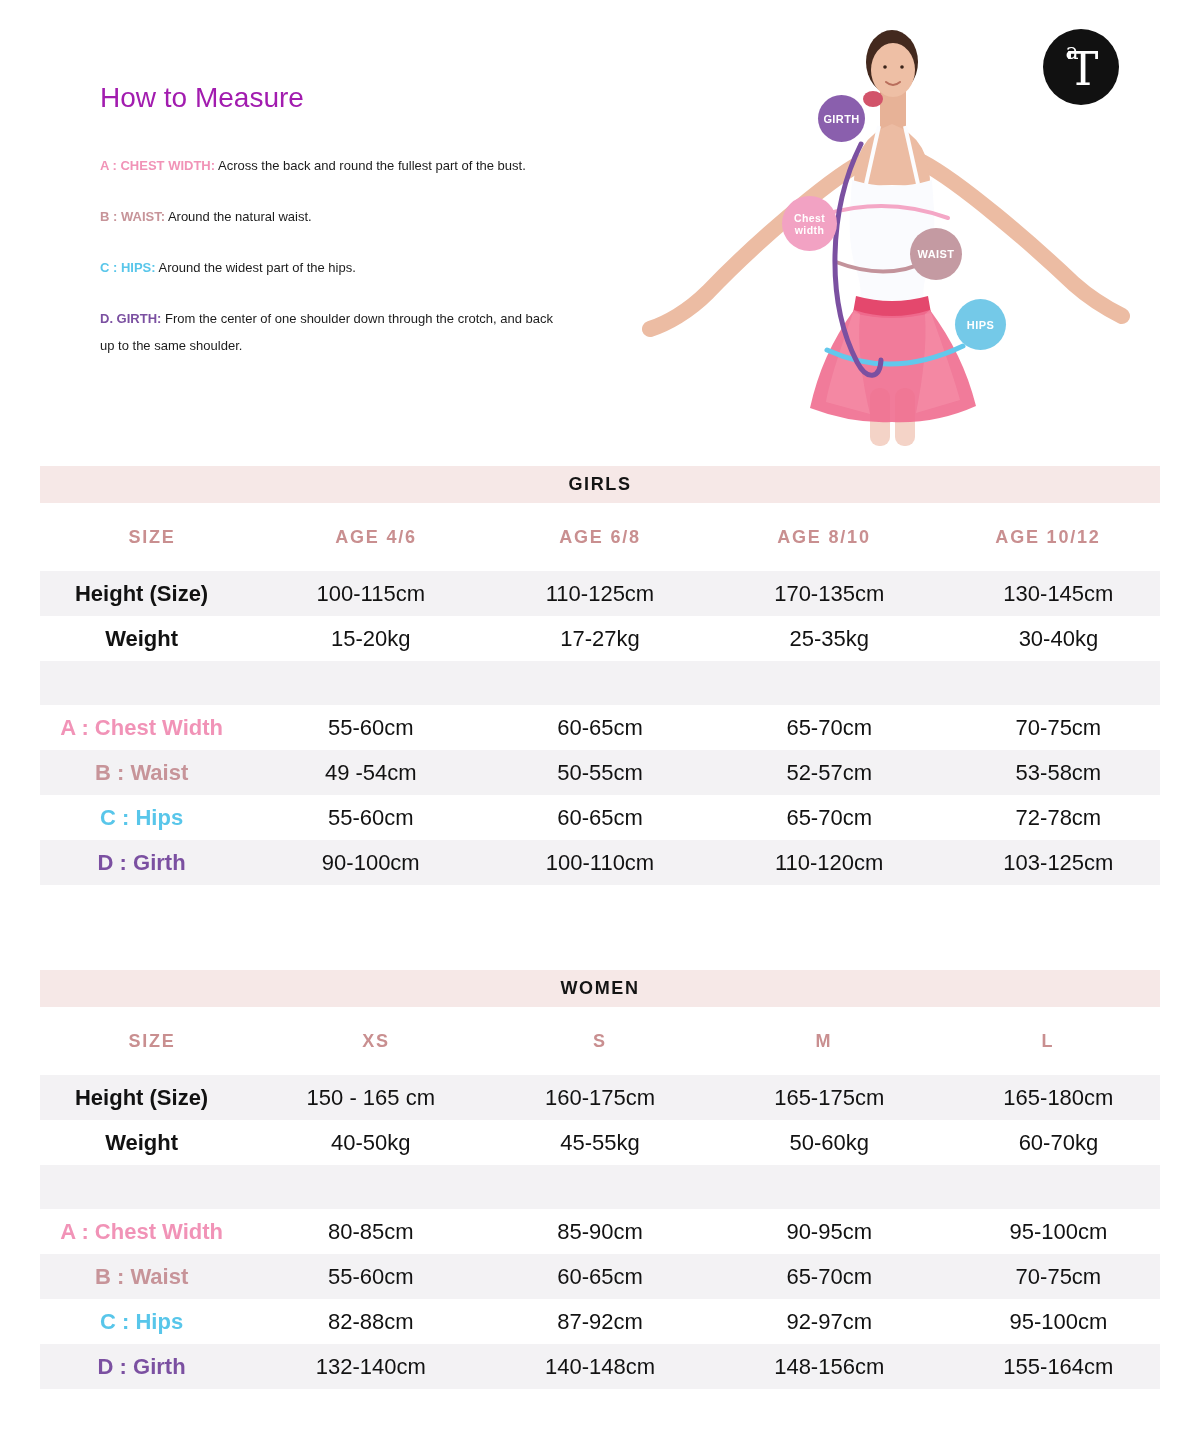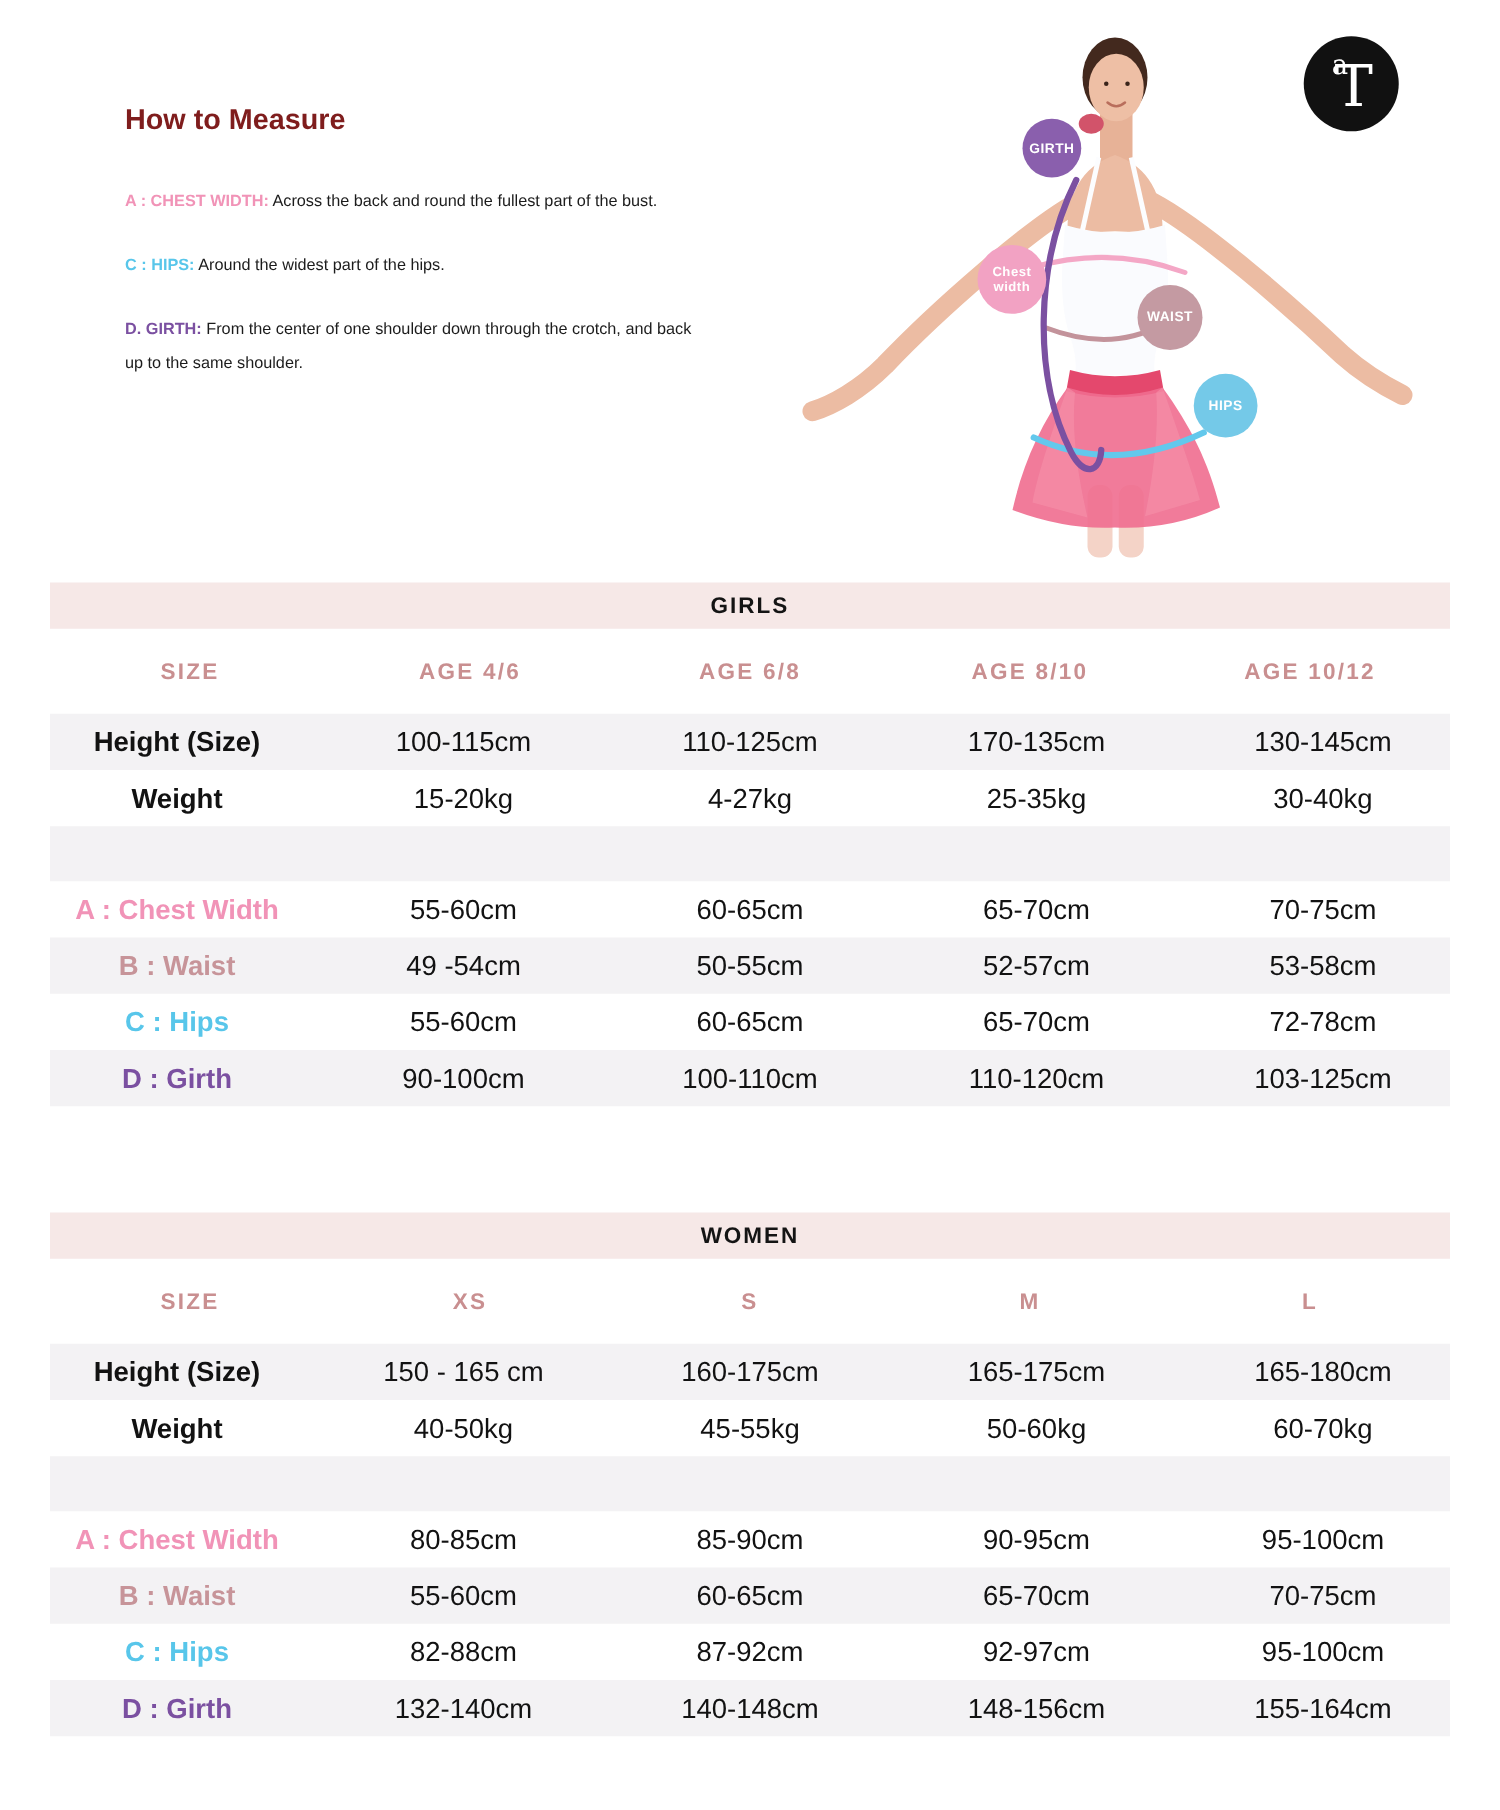--- a/index.html
+++ b/index.html
@@ -4,21 +4,21 @@
 <style>
   html,body{margin:0;padding:0;}
   body{
     width:1200px;height:1448px;background:#ffffff;
     font-family:"Liberation Sans",sans-serif;color:#111;
     position:relative;overflow:hidden;
   }
   
   .top-area{position:relative;width:1200px;height:466px;}
   .howto{position:absolute;left:100px;top:82px;width:470px;}
-  .howto h1{font-size:23px;font-weight:bold;color:#7f1d1d;margin:0 0 38px 0;}
+  .howto h1{font-size:28px;font-weight:normal;color:#a21caf;margin:0 0 38px 0;}
   .measure-item{font-size:13px;line-height:27px;color:#1c1c1c;margin:0 0 24px 0;}
   .measure-item .lbl{font-weight:bold;}
   .c-pink{color:#f193b7;}
   .c-rose{color:#c79499;}
   .c-blue{color:#58c6ea;}
   .c-purple{color:#7b50a1;}
 
   
   .figure-area{position:absolute;left:630px;top:10px;width:510px;height:445px;}
   .figure-area svg{position:absolute;left:0;top:0;}
@@ -57,20 +57,21 @@
   .spacer-row{height:44px;}
 </style>
 </head>
 <body>
 
 <div class="top-area">
 
   <div class="howto">
     <h1>How to Measure</h1>
     <p class="measure-item"><span class="lbl c-pink">A : CHEST WIDTH:</span><span> Across the back and round the fullest part of the bust.</span></p>
+    <p class="measure-item"><span class="lbl c-rose">B : WAIST:</span><span> Around the natural waist.</span></p>
     <p class="measure-item"><span class="lbl c-blue">C : HIPS:</span><span> Around the widest part of the hips.</span></p>
     <p class="measure-item"><span class="lbl c-purple">D. GIRTH:</span><span> From the center of one shoulder down through the crotch, and back up to the same shoulder.</span></p>
   </div>
 
   <div class="figure-area">
     <svg viewBox="0 0 510 445" width="510" height="445">
 
       <path d="M232 152 C 195 172, 120 238, 78 282 C 58 302, 36 314, 20 319" stroke="#ecbca3" stroke-width="16" fill="none" stroke-linecap="round"></path>
       <path d="M292 152 C 330 172, 402 234, 444 274 C 462 290, 480 300, 492 306" stroke="#ecbca3" stroke-width="16" fill="none" stroke-linecap="round"></path>
 
@@ -131,21 +132,21 @@
   <div class="t-row bg-gray">
     <span class="lbl">Height (Size)</span>
     <span>100-115cm</span>
     <span>110-125cm</span>
     <span>170-135cm</span>
     <span>130-145cm</span>
   </div>
   <div class="t-row">
     <span class="lbl">Weight</span>
     <span>15-20kg</span>
-    <span>4-27kg</span>
+    <span>17-27kg</span>
     <span>25-35kg</span>
     <span>30-40kg</span>
   </div>
   <div class="spacer-row bg-gray"></div>
   <div class="t-row">
     <span class="lbl c-pink">A : Chest Width</span>
     <span>55-60cm</span>
     <span>60-65cm</span>
     <span>65-70cm</span>
     <span>70-75cm</span>

